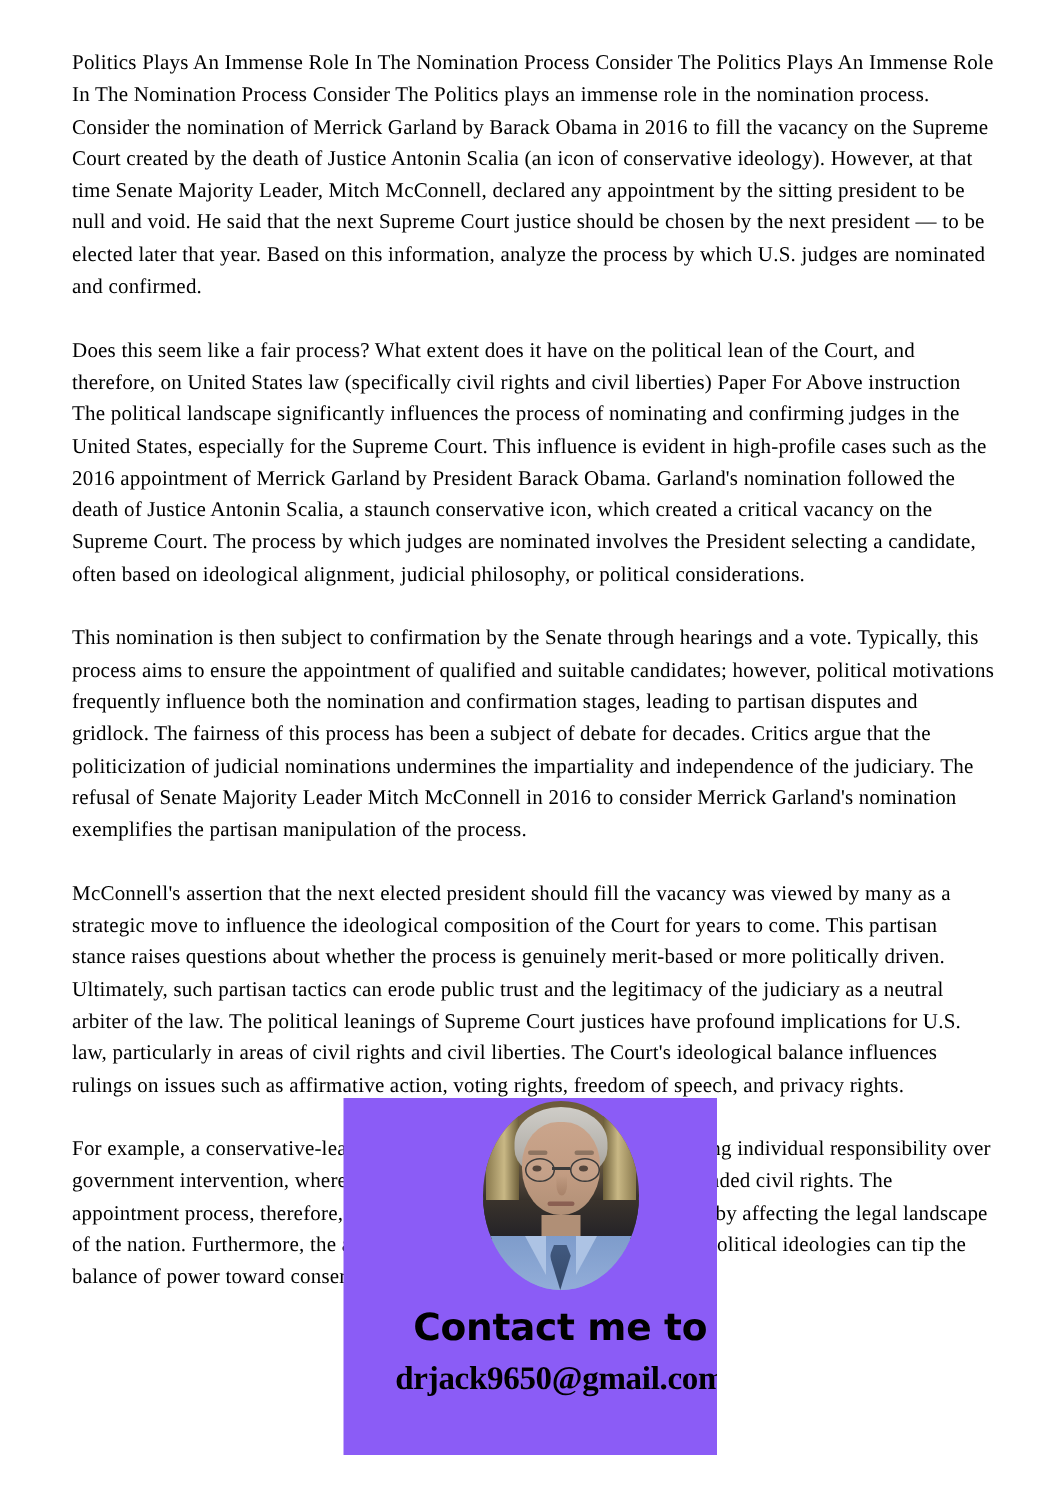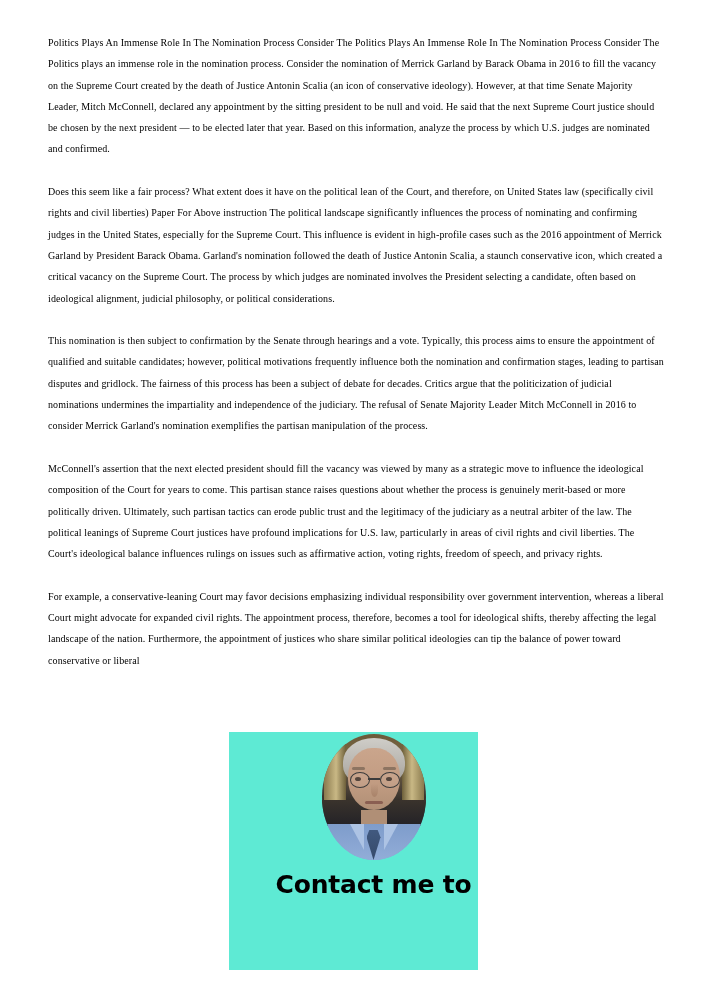--- a/index.html
+++ b/index.html
@@ -26,21 +26,21 @@
 
   #document-body {
     position: absolute;
     left: 48px;
     top: 32px;
     width: 616px;
   }
 
   .doc-paragraph {
     margin: 0 0 21.3px 0;
-    font-size: 10px;
+    font-size: 14px;
     line-height: 21.3px;
     color: #000000;
     text-align: left;
     white-space: pre-wrap;
     letter-spacing: 0.01em;
   }
 
   
   #contact-overlay {
     position: absolute;
@@ -220,21 +220,21 @@
 <div id="document-page">
 
   <div id="document-body">
     <p class="doc-paragraph">Politics Plays An Immense Role In The Nomination Process Consider The Politics Plays An Immense Role In The Nomination Process Consider The Politics plays an immense role in the nomination process. Consider the nomination of Merrick Garland by Barack Obama in 2016 to fill the vacancy on the Supreme Court created by the death of Justice Antonin Scalia (an icon of conservative ideology). However, at that time Senate Majority Leader, Mitch McConnell, declared any appointment by the sitting president to be null and void. He said that the next Supreme Court justice should be chosen by the next president — to be elected later that year. Based on this information, analyze the process by which U.S. judges are nominated and confirmed.</p>
     <p class="doc-paragraph">Does this seem like a fair process? What extent does it have on the political lean of the Court, and therefore, on United States law (specifically civil rights and civil liberties) Paper For Above instruction The political landscape significantly influences the process of nominating and confirming judges in the United States, especially for the Supreme Court. This influence is evident in high-profile cases such as the 2016 appointment of Merrick Garland by President Barack Obama. Garland's nomination followed the death of Justice Antonin Scalia, a staunch conservative icon, which created a critical vacancy on the Supreme Court. The process by which judges are nominated involves the President selecting a candidate, often based on ideological alignment, judicial philosophy, or political considerations.</p>
     <p class="doc-paragraph">This nomination is then subject to confirmation by the Senate through hearings and a vote. Typically, this process aims to ensure the appointment of qualified and suitable candidates; however, political motivations frequently influence both the nomination and confirmation stages, leading to partisan disputes and gridlock. The fairness of this process has been a subject of debate for decades. Critics argue that the politicization of judicial nominations undermines the impartiality and independence of the judiciary. The refusal of Senate Majority Leader Mitch McConnell in 2016 to consider Merrick Garland's nomination exemplifies the partisan manipulation of the process.</p>
     <p class="doc-paragraph">McConnell's assertion that the next elected president should fill the vacancy was viewed by many as a strategic move to influence the ideological composition of the Court for years to come. This partisan stance raises questions about whether the process is genuinely merit-based or more politically driven. Ultimately, such partisan tactics can erode public trust and the legitimacy of the judiciary as a neutral arbiter of the law. The political leanings of Supreme Court justices have profound implications for U.S. law, particularly in areas of civil rights and civil liberties. The Court's ideological balance influences rulings on issues such as affirmative action, voting rights, freedom of speech, and privacy rights.</p>
     <p class="doc-paragraph">For example, a conservative-leaning Court may favor decisions emphasizing individual responsibility over government intervention, whereas a liberal Court might advocate for expanded civil rights. The appointment process, therefore, becomes a tool for ideological shifts, thereby affecting the legal landscape of the nation. Furthermore, the appointment of justices who share similar political ideologies can tip the balance of power toward conservative or liberal</p>
   </div>
 
-  <div id="contact-overlay" style="background: #5eead4; padding-left: 40px;">
+  <div id="contact-overlay" style="background: #8b5cf6; padding-left: 40px;">
 
     <div id="contact-avatar">
       <div class="photo-bg"></div>
       <div class="frame-left"></div>
       <div class="frame-right"></div>
       <div class="dark-band"></div>
       <div class="hair"></div>
       <div class="face"></div>
       <div class="brow-l"></div>
       <div class="brow-r"></div>
@@ -249,16 +249,17 @@
       <div class="shirt"></div>
       <div class="collar-l"></div>
       <div class="collar-r"></div>
       <div class="tie"></div>
     </div>
 
     <div id="contact-headline">
       <span class="line">Contact me to</span>
     </div>
 
+    <div id="contact-email">drjack9650@gmail.com</div>
 
   </div>
 
 </div>
 
 </body></html>

